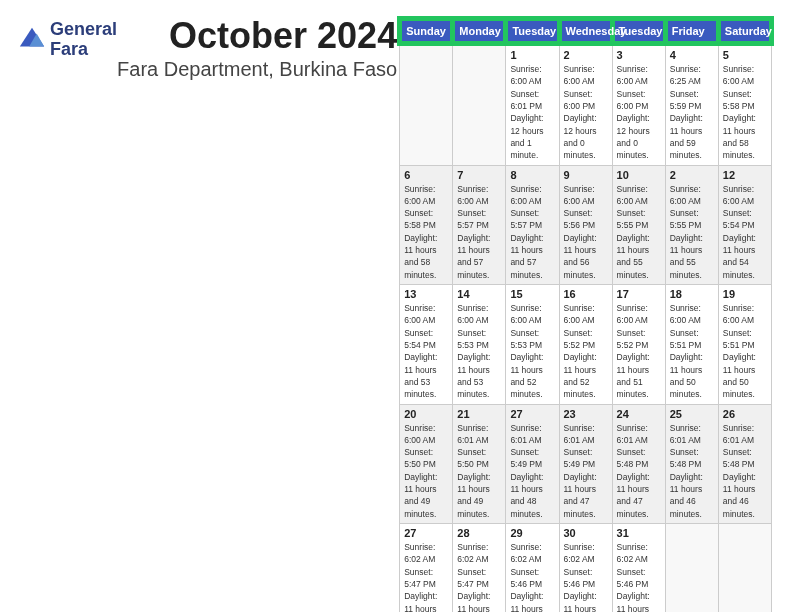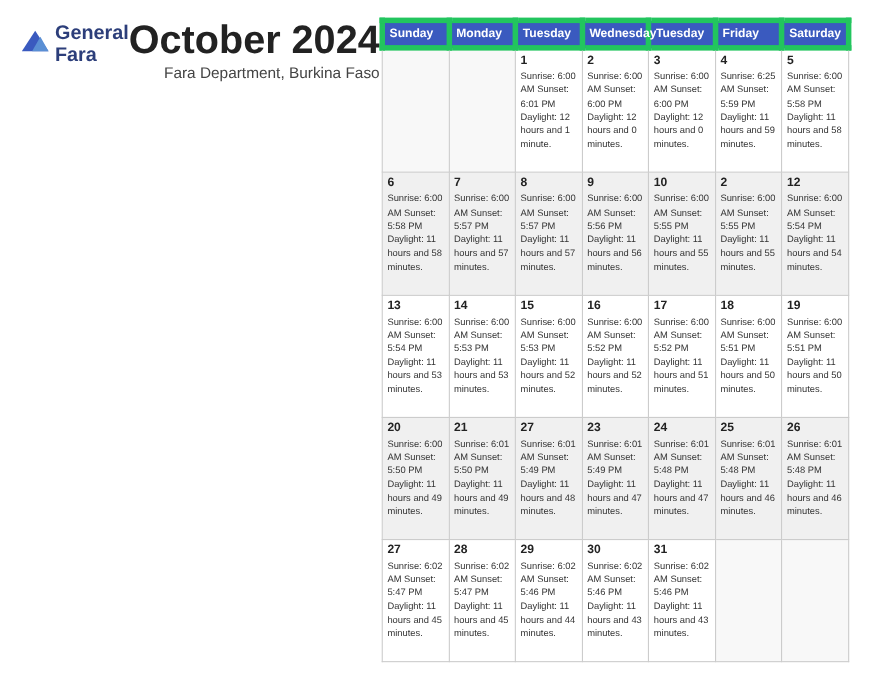--- a/index.html
+++ b/index.html
@@ -44,21 +44,21 @@
     .title-area {
       text-align: right;
     }
     .month-title {
       font-size: 36px;
       font-weight: bold;
       color: #222;
       line-height: 1.1;
     }
     .subtitle {
-      font-size: 14px;
+      font-size: 20px;
       color: #444;
       margin-top: 2px;
     }
     .calendar {
       flex: 1;
       border-collapse: collapse;
       width: 100%;
       table-layout: fixed;
     }
     .calendar th {

